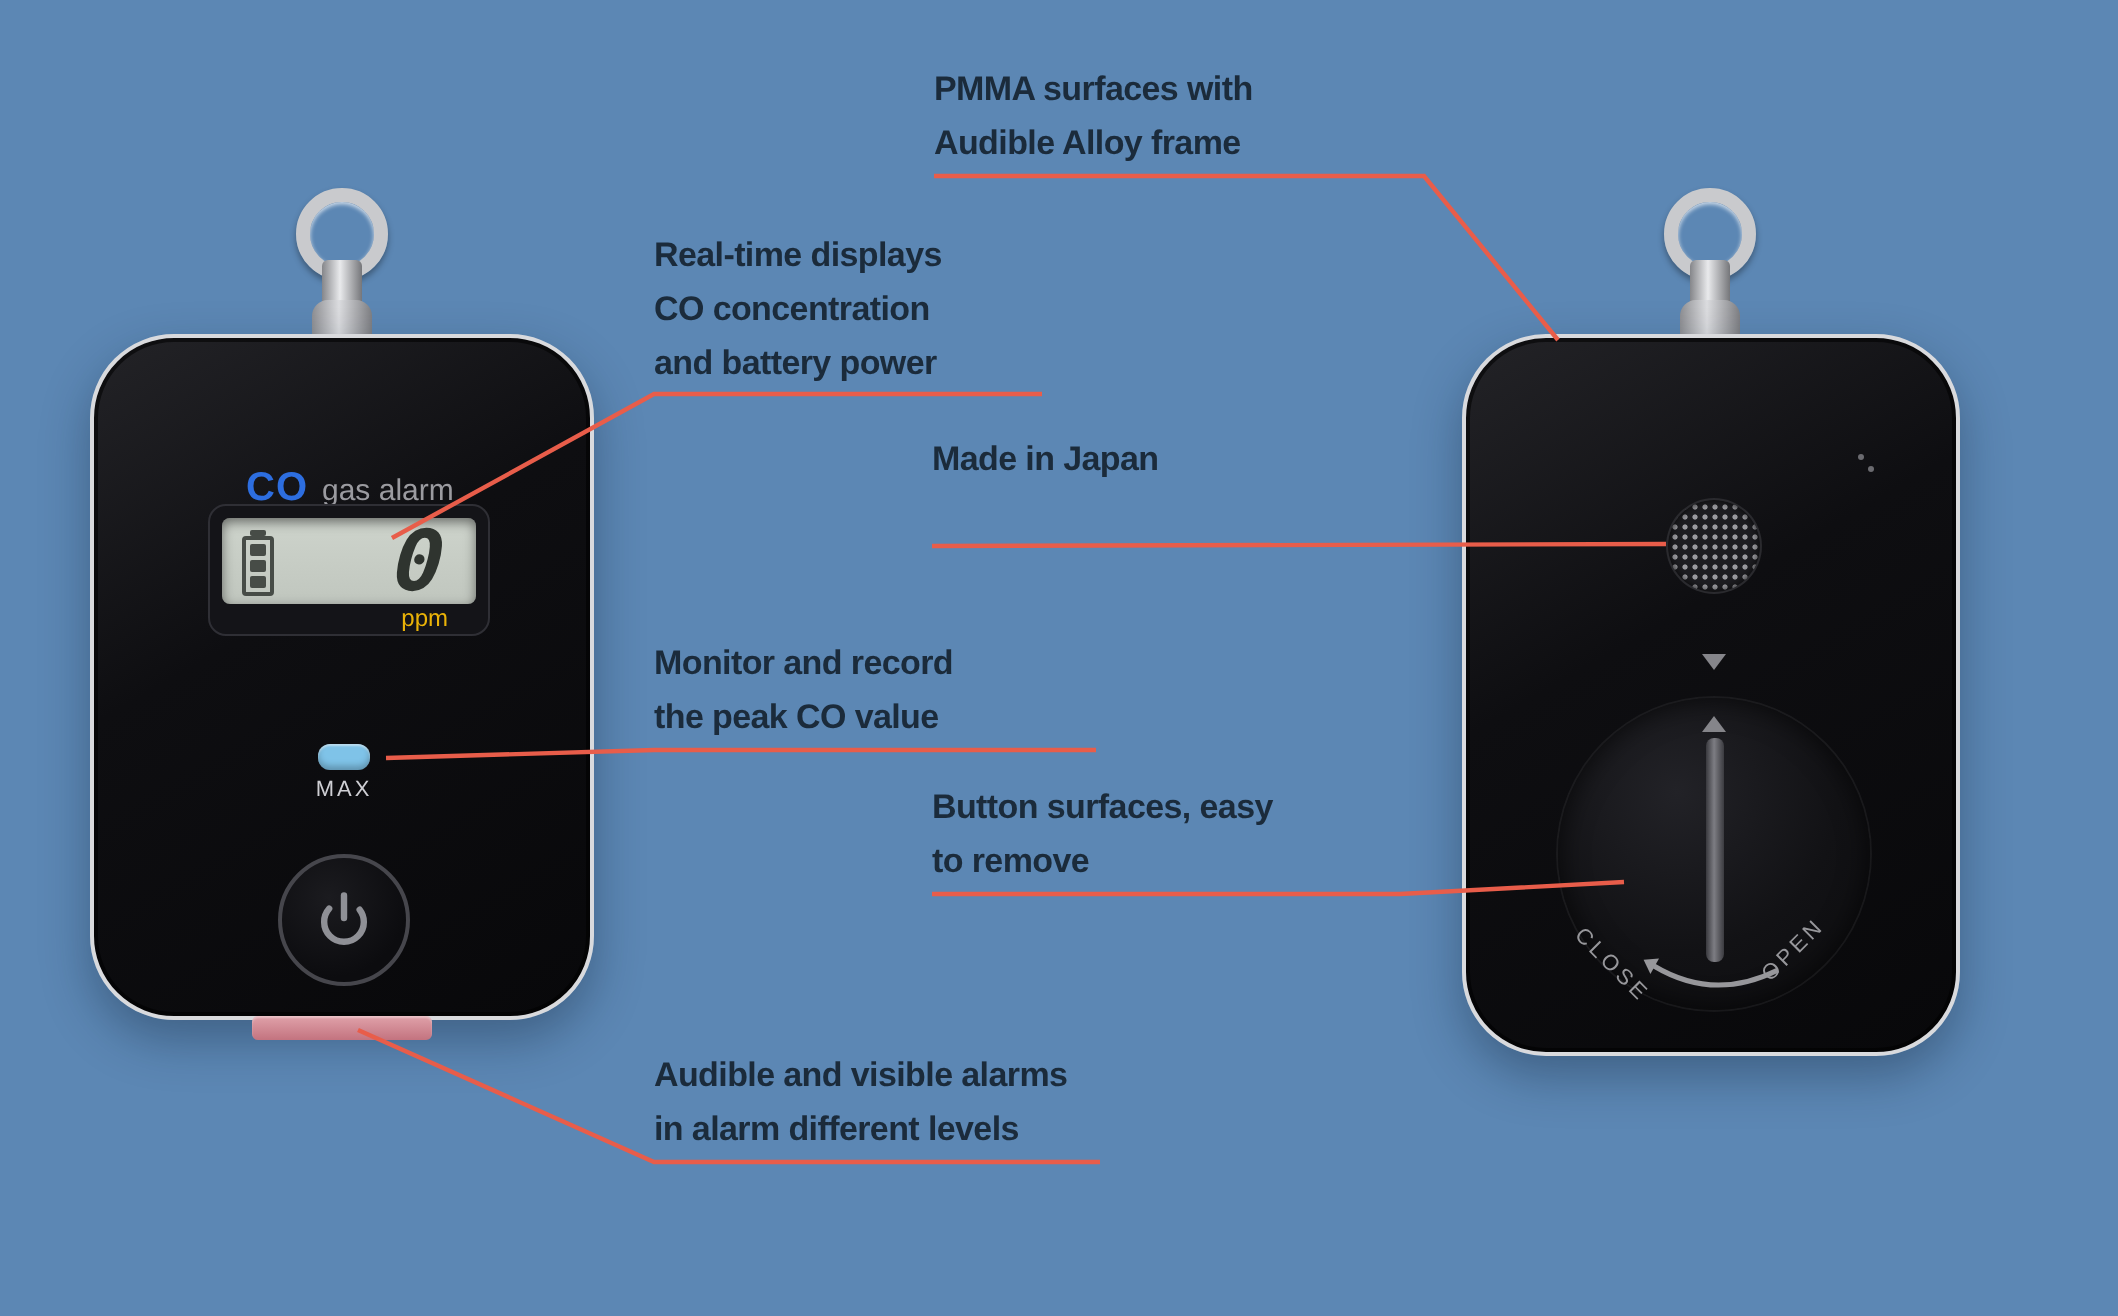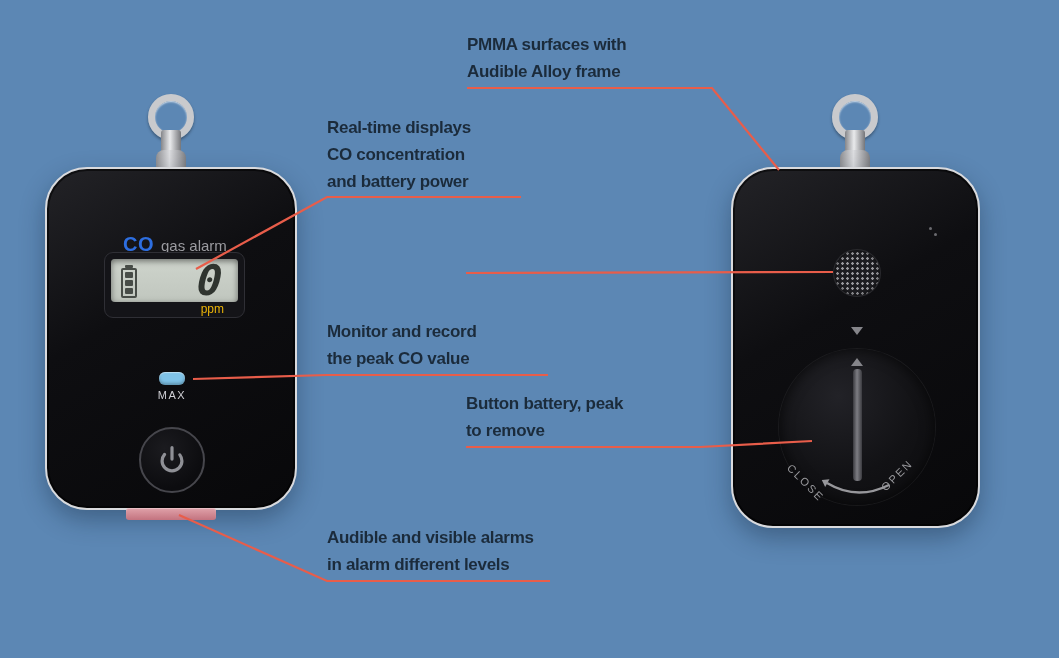--- a/index.html
+++ b/index.html
@@ -218,29 +218,30 @@
     <div>Audible Alloy frame</div>
   </div>
 
   <div class="ann" id="ann-realtime">
     <div>Real-time displays</div>
     <div>CO concentration</div>
     <div>and battery power</div>
   </div>
 
   <div class="ann" id="ann-sensor">
+    <div>Made in Japan</div>
   </div>
 
   <div class="ann" id="ann-monitor">
     <div>Monitor and record</div>
     <div>the peak CO value</div>
   </div>
 
   <div class="ann" id="ann-battery">
-    <div>Button battery, peak</div>
+    <div>Button surfaces, easy</div>
     <div>to remove</div>
   </div>
 
   <div class="ann" id="ann-alarms">
     <div>Audible and visible alarms</div>
     <div>in alarm different levels</div>
   </div>
 
 </div>
 

